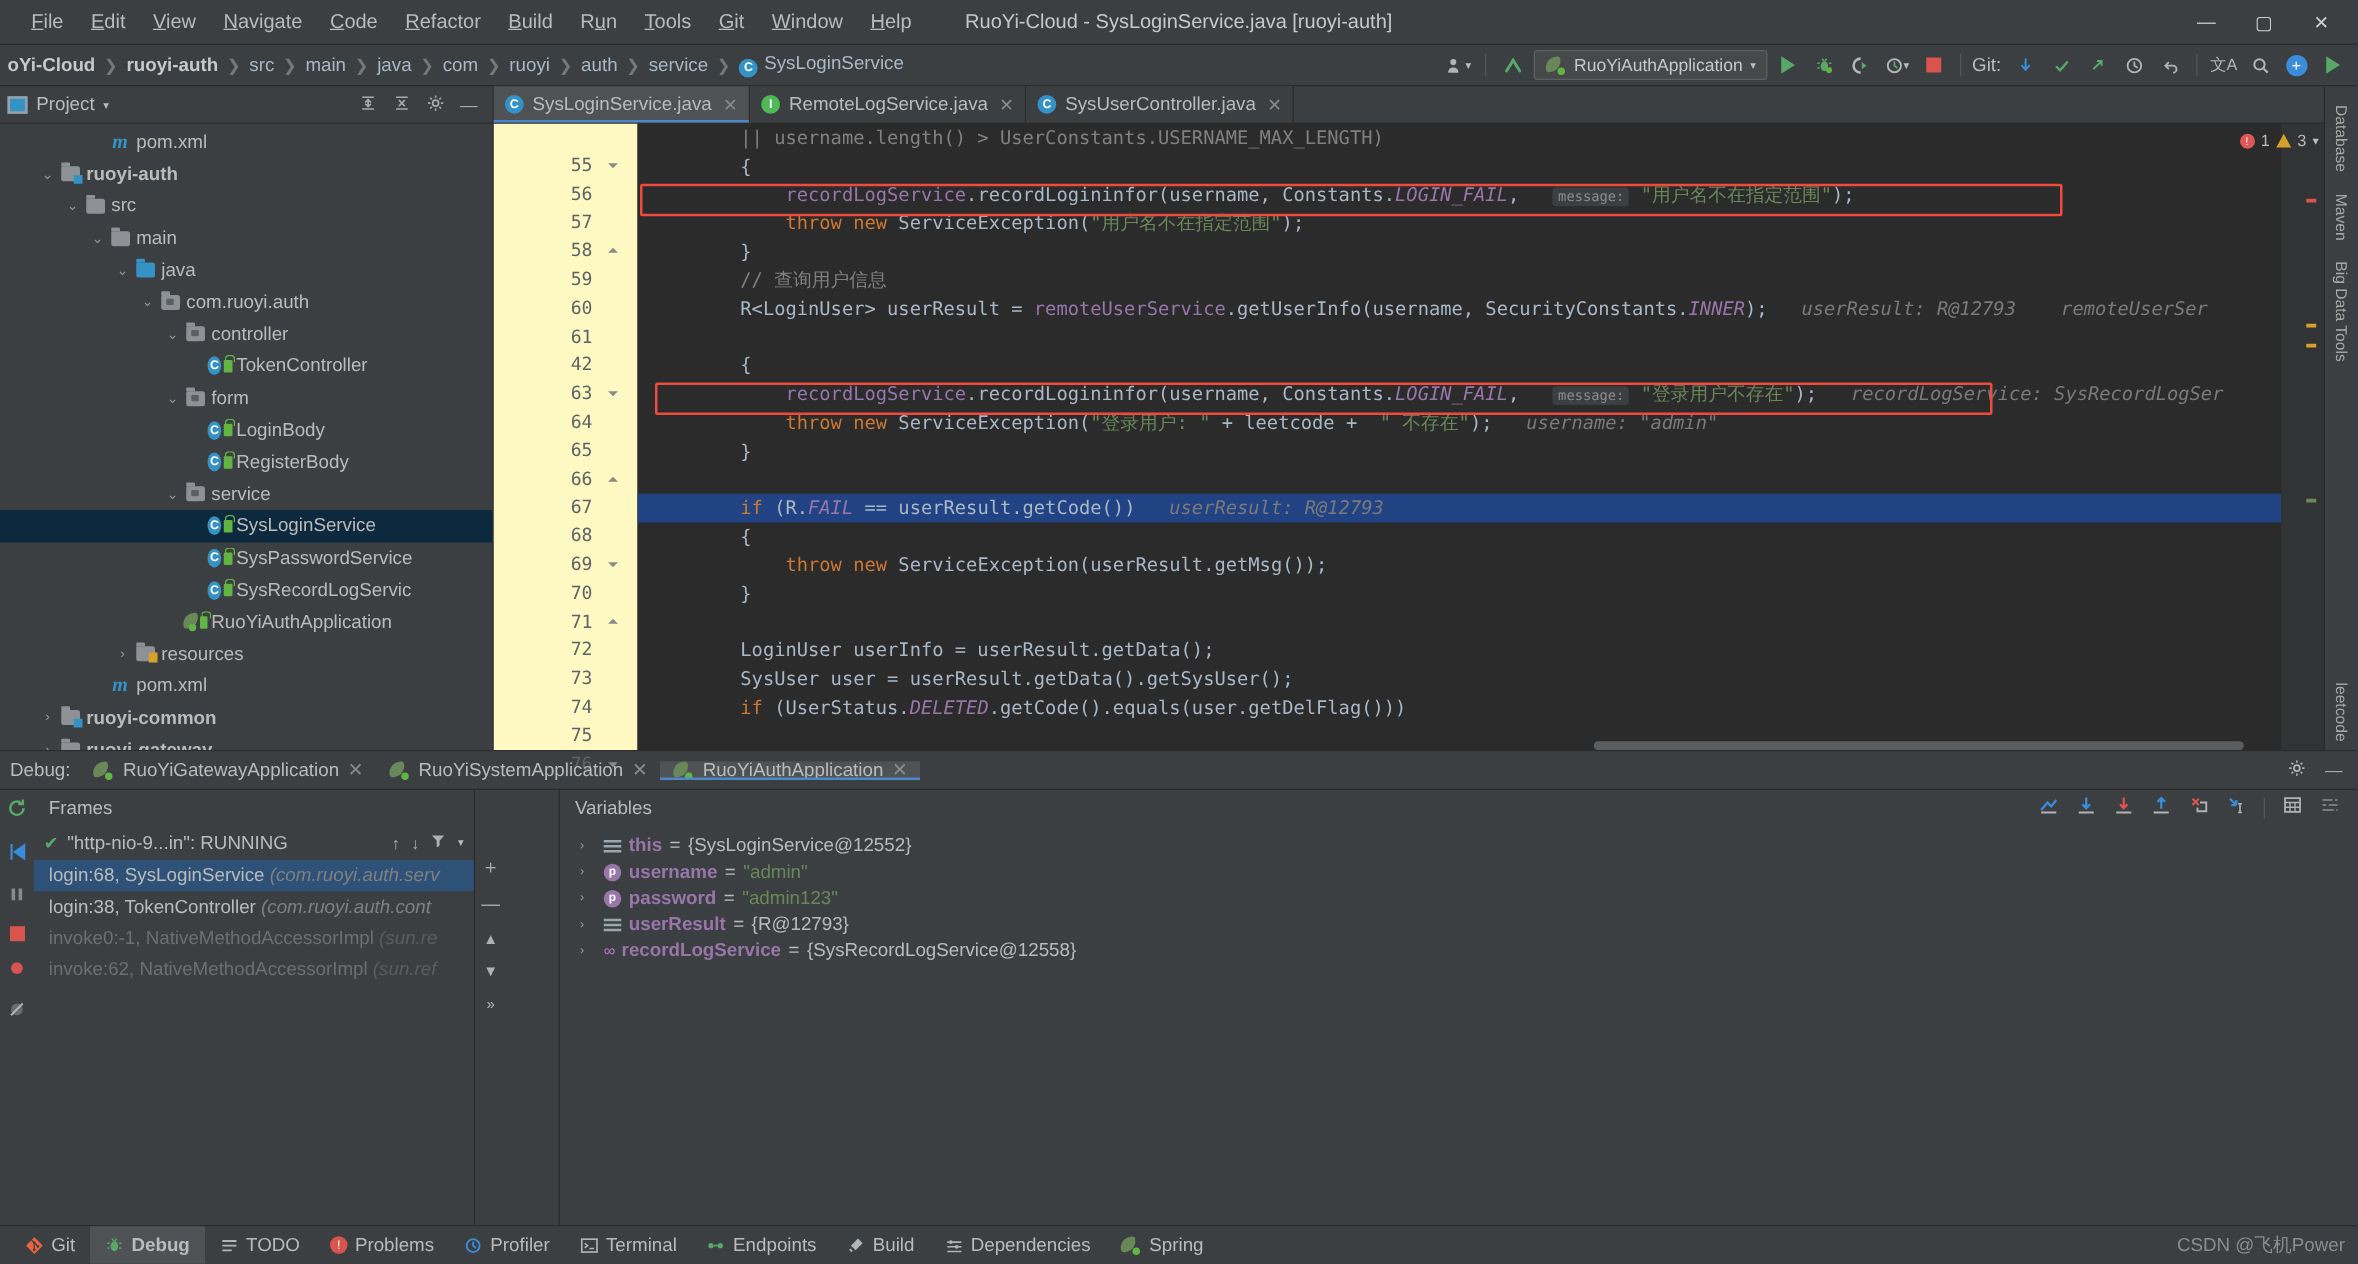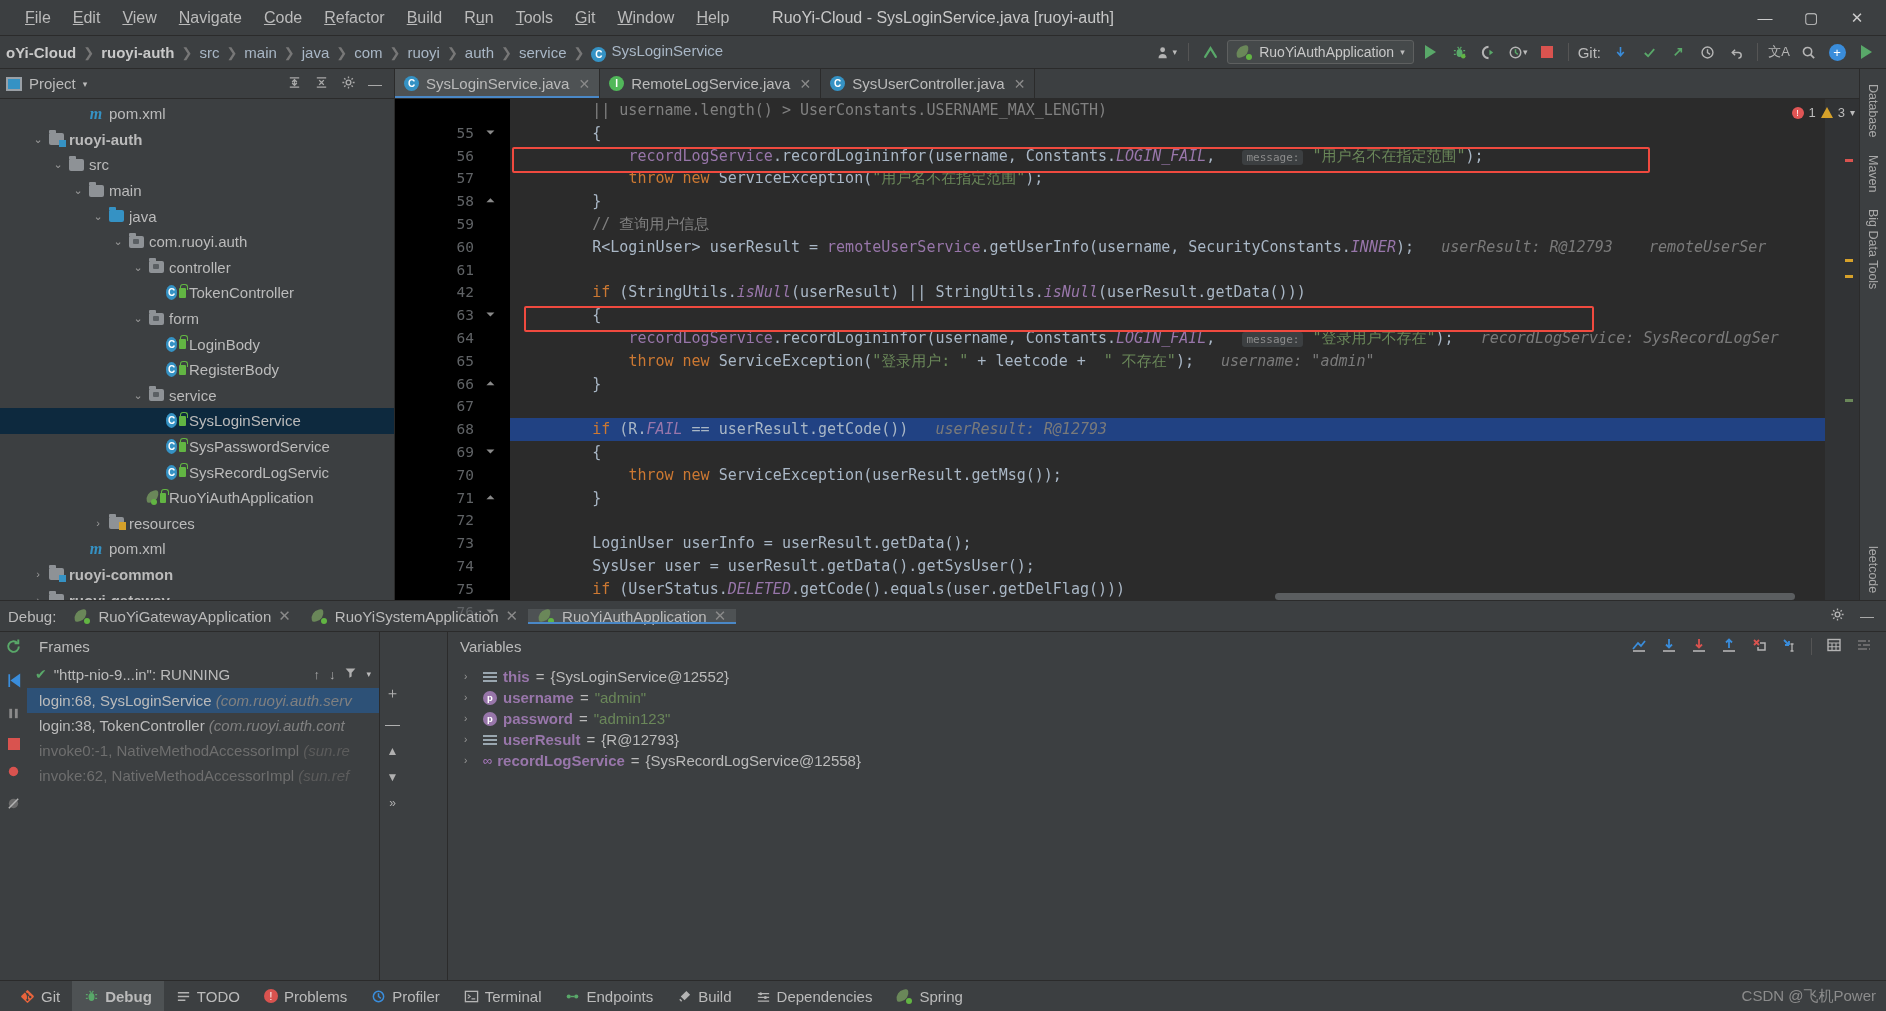--- a/index.html
+++ b/index.html
@@ -116,21 +116,21 @@
     display:flex; align-items:center; gap:7px; padding: 0 9px; font-size:15px; color:#bbbbbb;
     border-right:1px solid #2b2b2b; position:relative; white-space:nowrap; background:#3c3f41;
   }
   .tab.active { background:#4e5254; }
   .tab.active:after { content:""; position:absolute; left:0; right:0; bottom:0; height:2px; background:#4a88c7; }
   .tab .x { color:#8a8a8a; font-size:14px; margin-left:2px; }
   .iface { width:15px;height:15px;border-radius:50%;background:#51b85a;color:#fff;font-size:10px;display:flex;align-items:center;justify-content:center;font-weight:bold;}
 
   .edwrap { flex:1; display:flex; min-height:0; position:relative; background:#2b2b2b; }
   .gutter {
-    width: 115px; flex: none; background: #000000; position: relative; padding-top:0;
+    width: 115px; flex: none; background: #fef9c3; position: relative; padding-top:0;
   }
   .gline {
     height: 22.8px; line-height: 22.8px; text-align: right; padding-right: 36px;
     font-family: "DejaVu Sans Mono", monospace; font-size: 14.5px; color: #606366;
   }
   .gmark { position: absolute; right: 13px; width: 13px; text-align:center; color:#8a8a8a; font-size:11px; }
   .code {
     flex: 1; position: relative; overflow: hidden;
     font-family: "DejaVu Sans Mono", monospace; font-size: 15px; background:#2b2b2b;
   }
@@ -612,21 +612,20 @@
           </div>
         <div class="code" id="code">
             <div class="cline"><span class="cmt">        || username.length() &gt; UserConstants.USERNAME_MAX_LENGTH)</span></div>
             <div class="cline"><span class="txt">        {</span></div>
             <div class="cline"><span class="txt">            </span><span class="fld">recordLogService</span><span class="txt">.recordLogininfor(username, Constants.</span><span class="sfld">LOGIN_FAIL</span><span class="txt">, </span>  <span class="chip">message:</span> <span class="str">"用户名不在指定范围"</span><span class="txt">);</span></div>
             <div class="cline"><span class="txt">            </span><span class="kw">throw</span> <span class="kw">new</span> <span class="txt">ServiceException(</span><span class="str">"用户名不在指定范围"</span><span class="txt">);</span></div>
             <div class="cline"><span class="txt">        }</span></div>
             <div class="cline"><span class="txt">        </span><span class="cmt">// 查询用户信息</span></div>
             <div class="cline"><span class="txt">        R&lt;LoginUser&gt; userResult = </span><span class="fld">remoteUserService</span><span class="txt">.getUserInfo(username, SecurityConstants.</span><span class="sfld">INNER</span><span class="txt">);</span>   <span class="hint">userResult: R@12793</span>    <span class="hint">remoteUserSer</span></div>
             <div class="cline"></div>
-            <div class="cline"><span class="txt">        </span><span class="kw">if</span><span class="txt"> (StringUtils.</span><span class="sfld">isNull</span><span class="txt">(userResult) || StringUtils.</span><span class="sfld">isNull</span><span class="txt">(userResult.getData()))</span></div>
             <div class="cline"><span class="txt">        {</span></div>
             <div class="cline"><span class="txt">            </span><span class="fld">recordLogService</span><span class="txt">.recordLogininfor(username, Constants.</span><span class="sfld">LOGIN_FAIL</span><span class="txt">, </span>  <span class="chip">message:</span> <span class="str">"登录用户不存在"</span><span class="txt">);</span>   <span class="hint">recordLogService: SysRecordLogSer</span></div>
             <div class="cline"><span class="txt">            </span><span class="kw">throw</span> <span class="kw">new</span> <span class="txt">ServiceException(</span><span class="str">"登录用户: "</span><span class="txt"> + leetcode + </span> <span class="str">" 不存在"</span><span class="txt">);</span>   <span class="hint">username: "admin"</span></div>
             <div class="cline"><span class="txt">        }</span></div>
             <div class="cline"></div>
             <div class="cline hl"><span class="txt">        </span><span class="kw">if</span><span class="txt"> (R.</span><span class="sfld">FAIL</span><span class="txt"> == userResult.getCode())</span>   <span class="hint">userResult: R@12793</span></div>
             <div class="cline"><span class="txt">        {</span></div>
             <div class="cline"><span class="txt">            </span><span class="kw">throw</span> <span class="kw">new</span> <span class="txt">ServiceException(userResult.getMsg());</span></div>
             <div class="cline"><span class="txt">        }</span></div>
             <div class="cline"></div>

